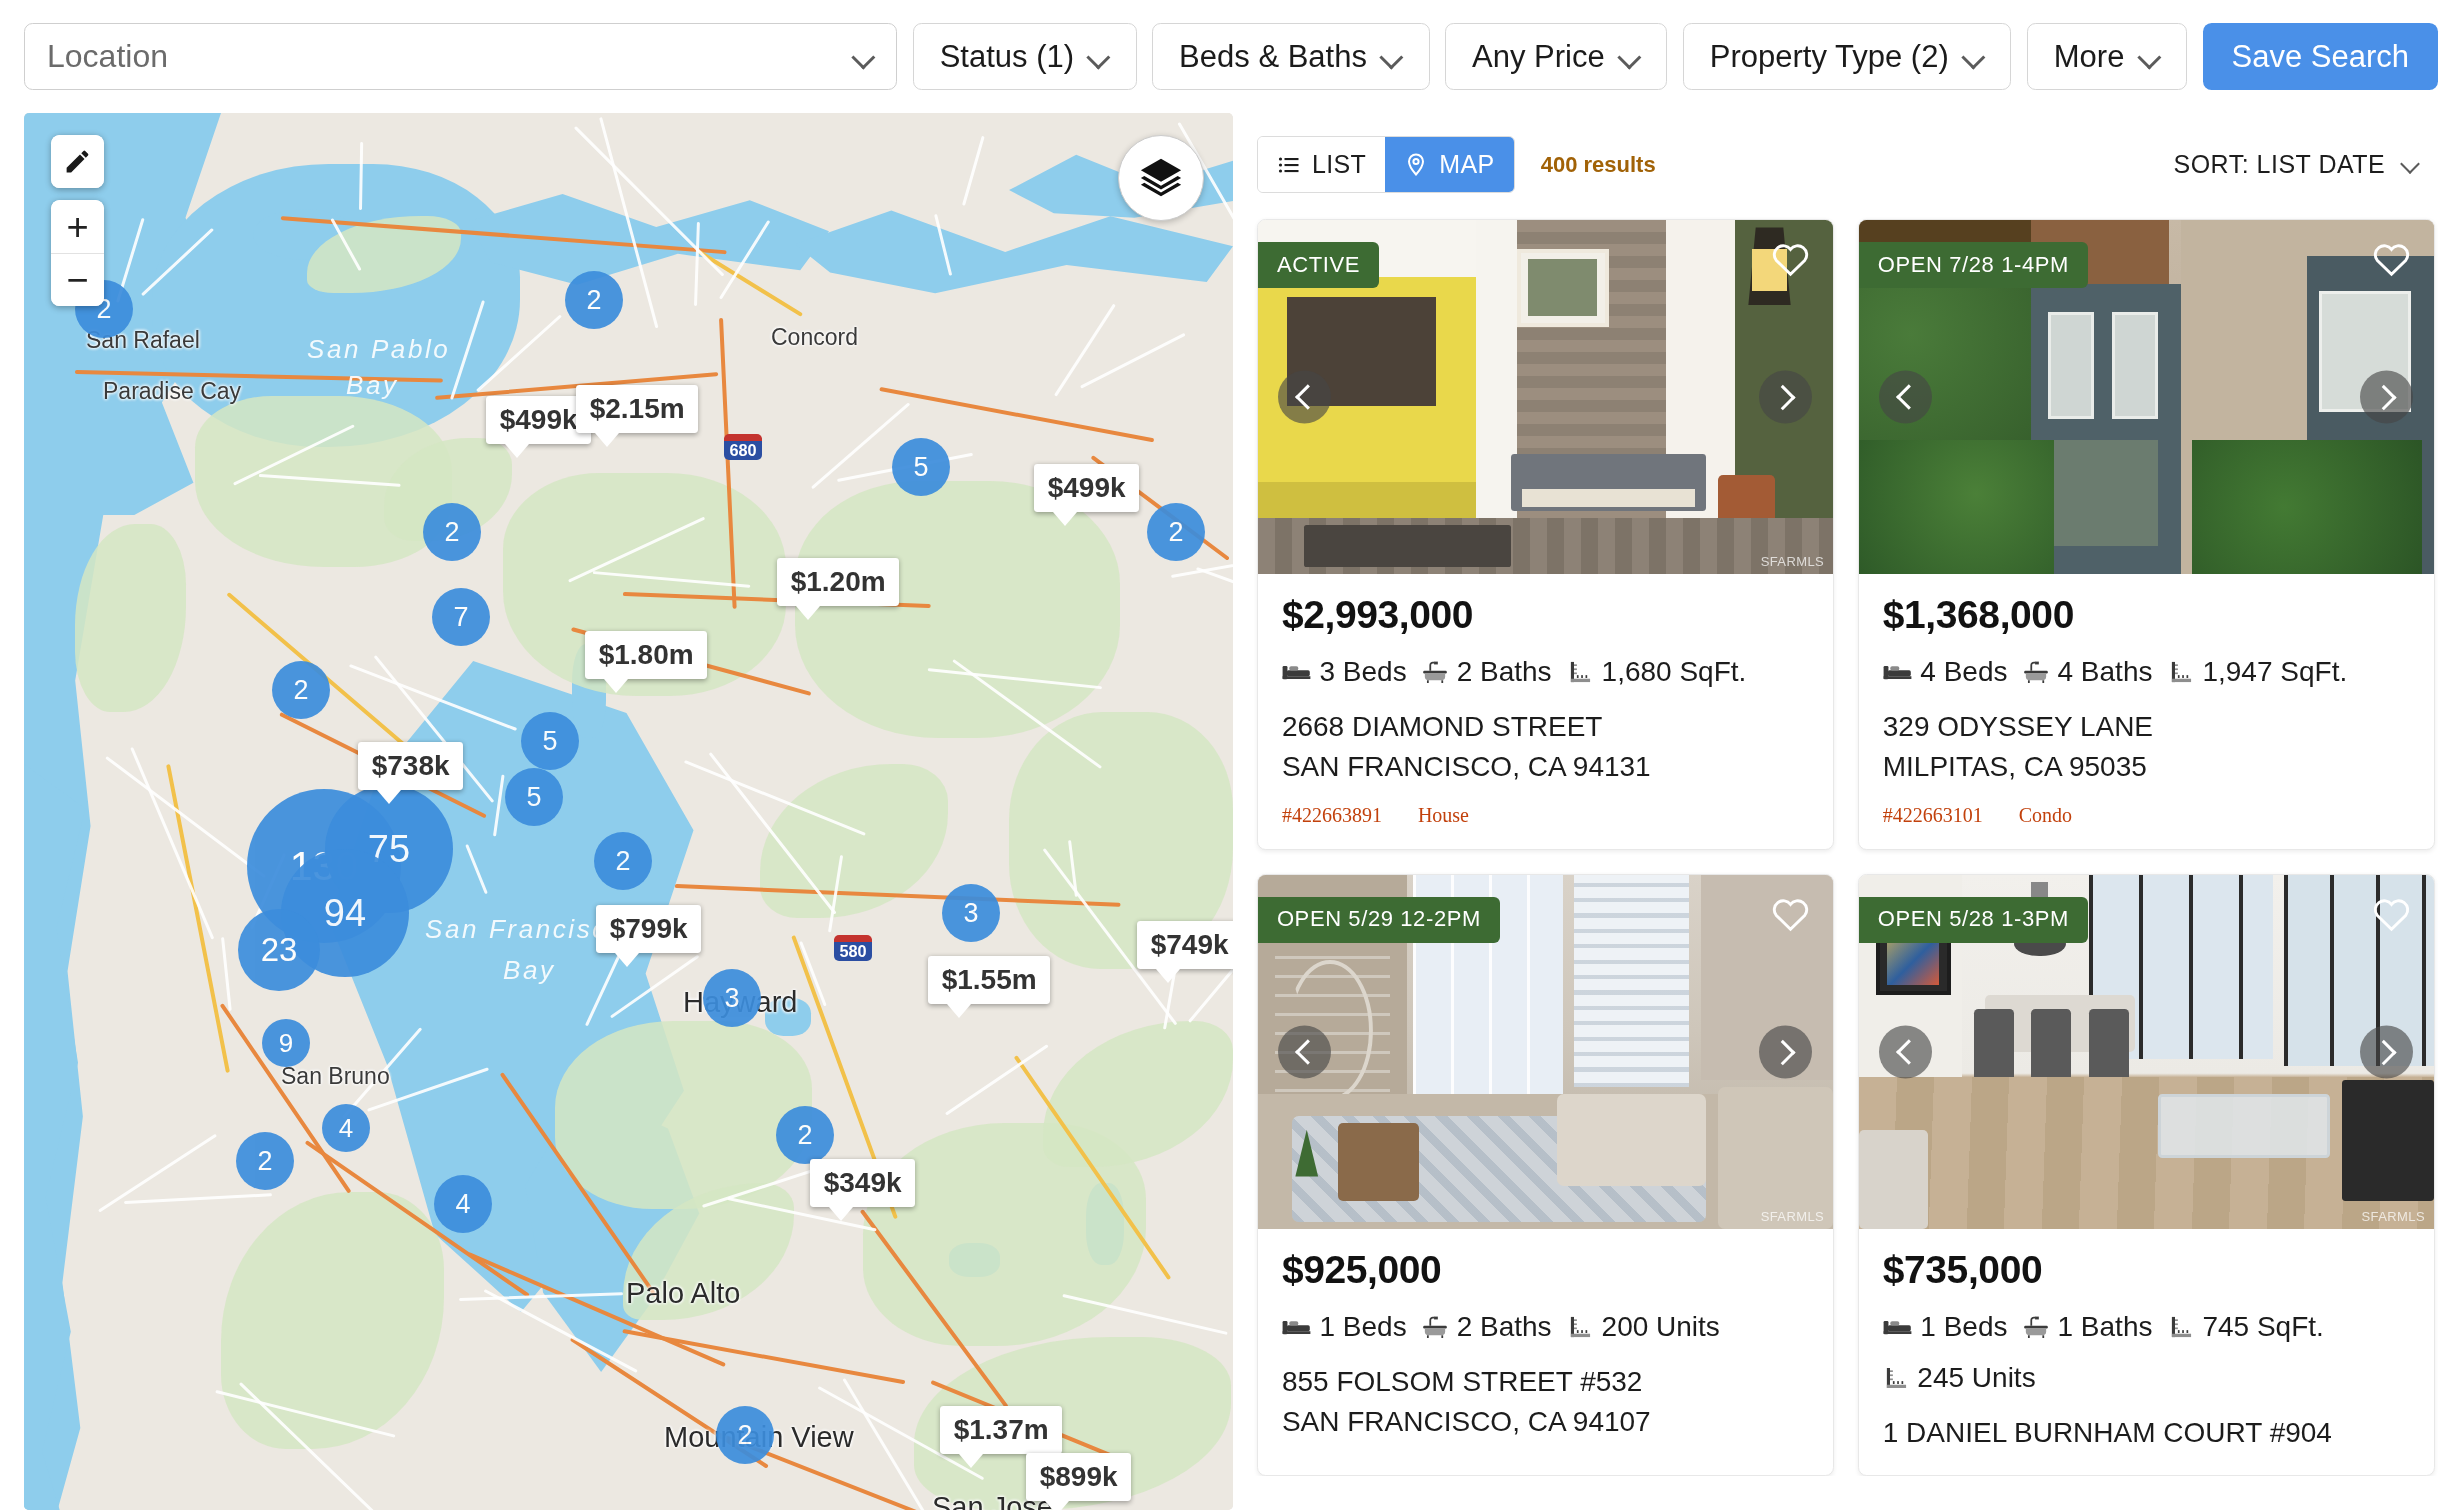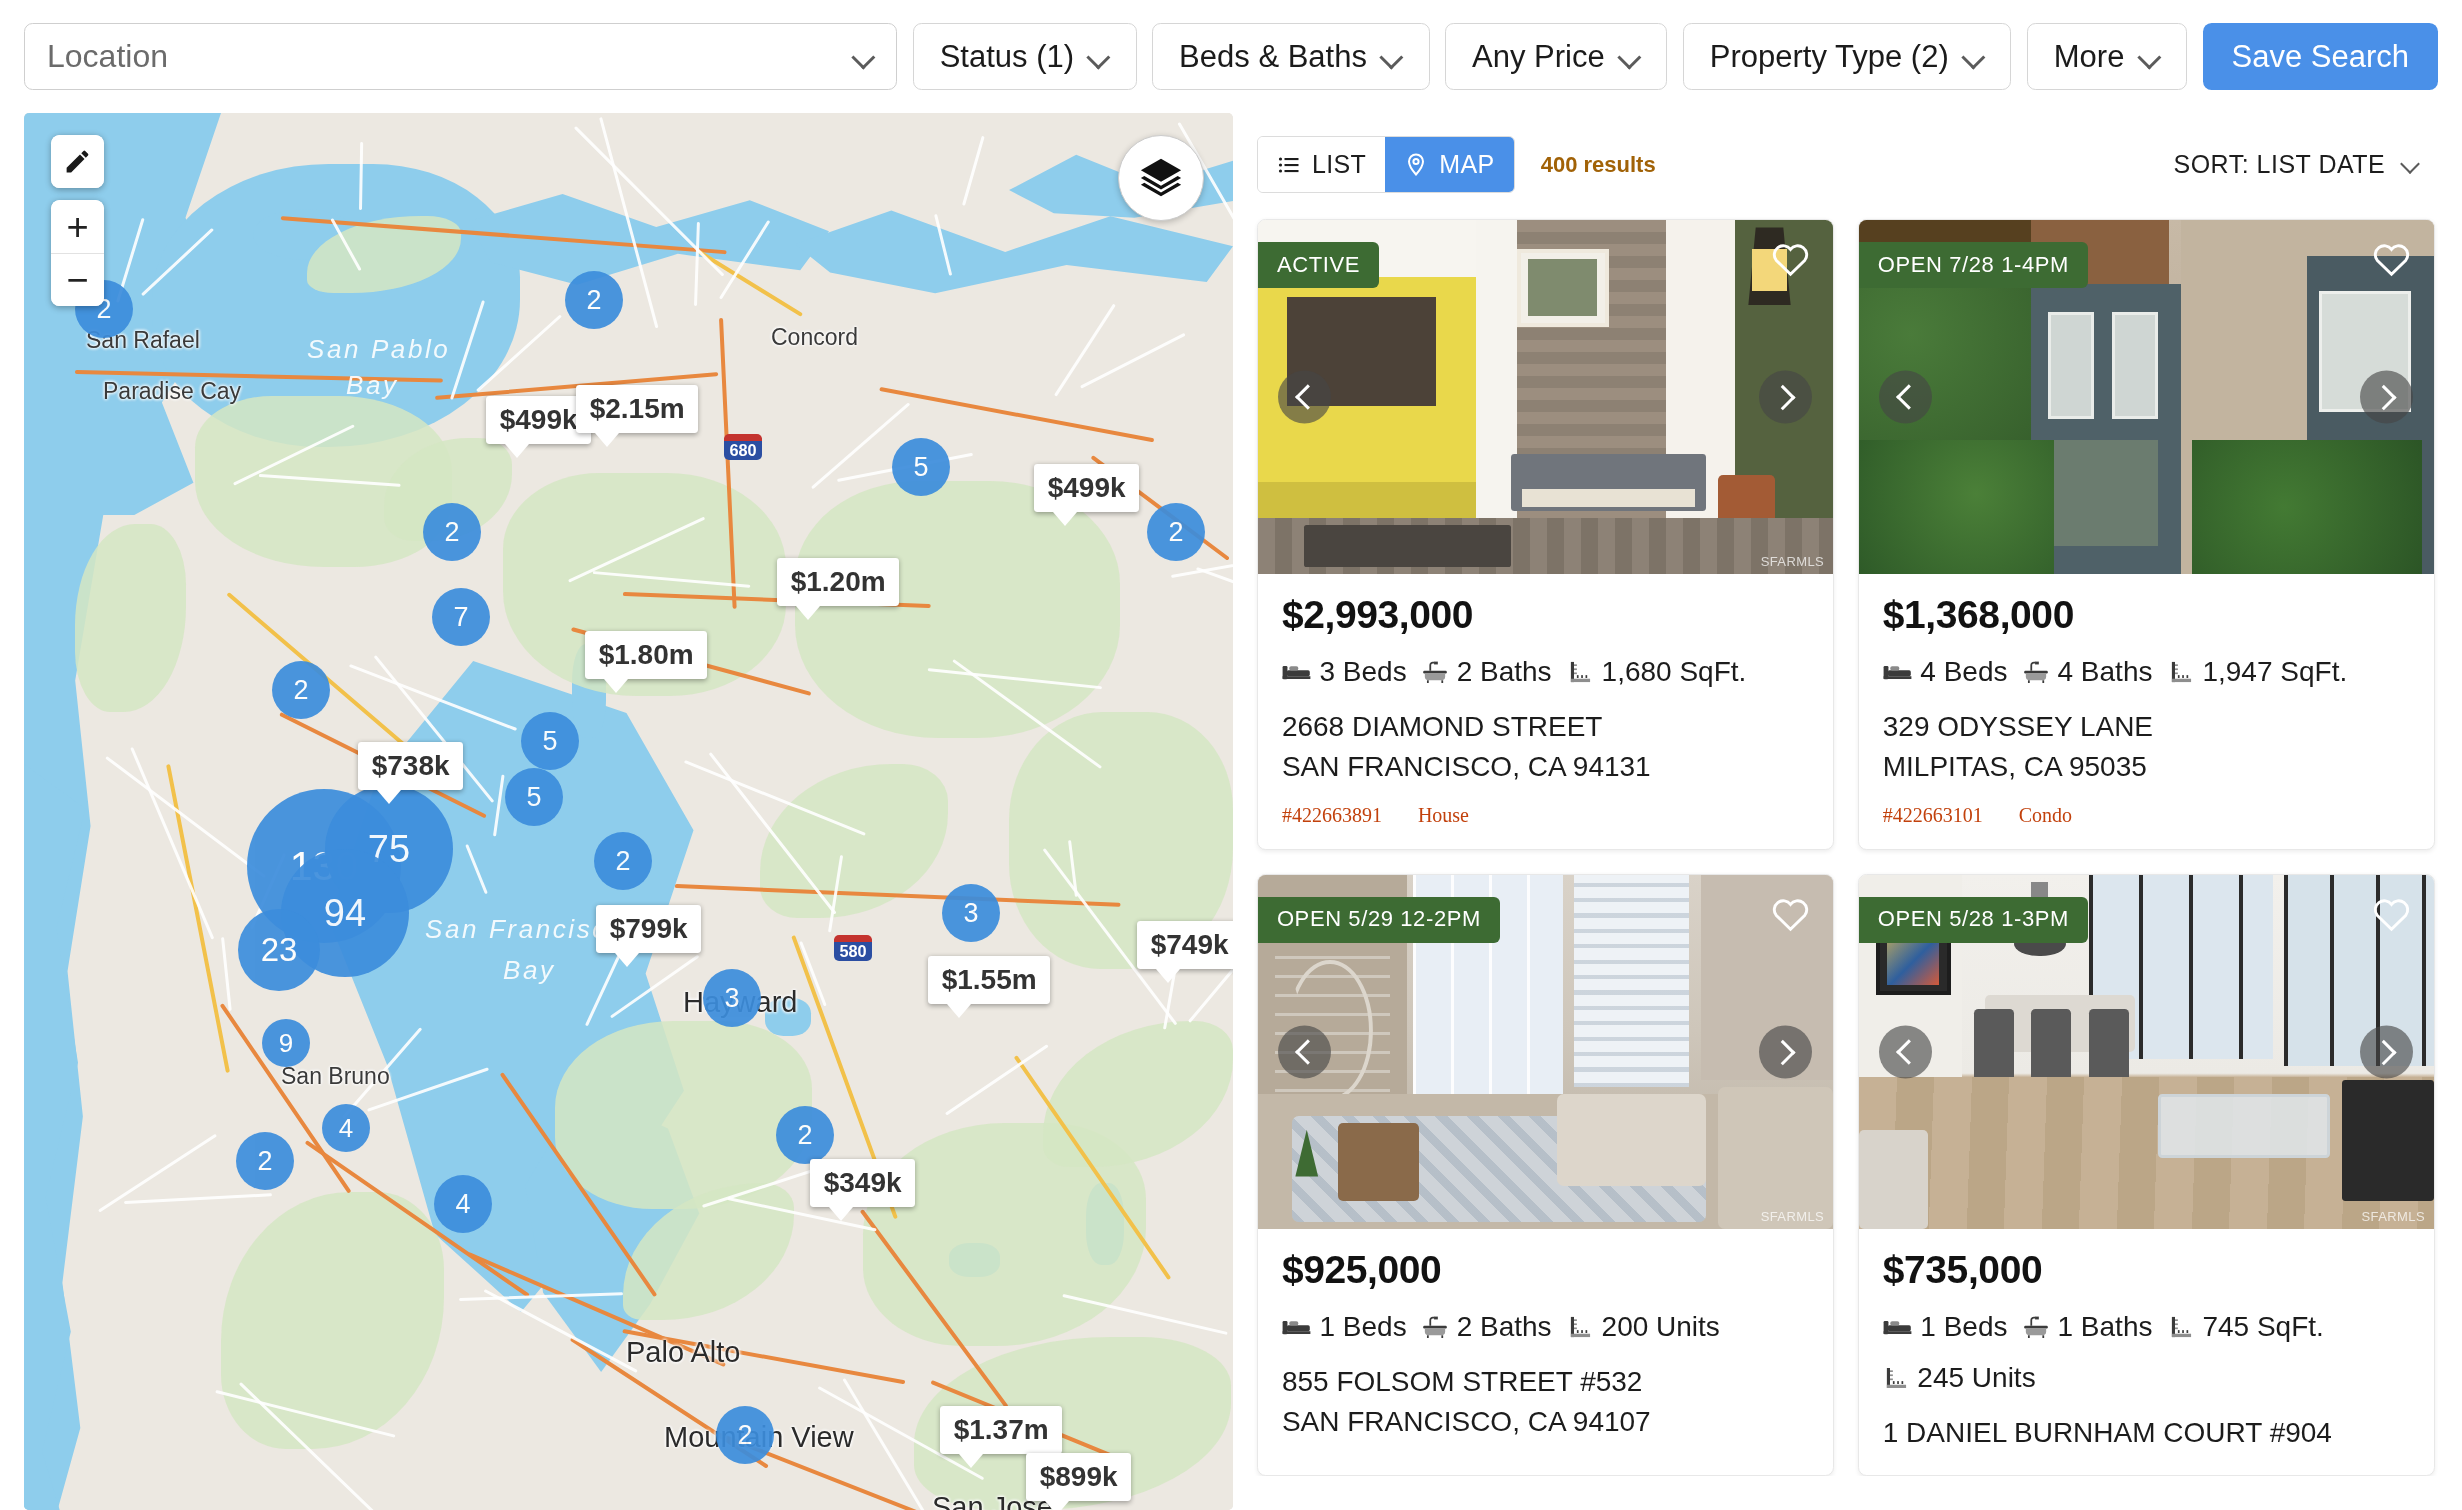--- a/index.html
+++ b/index.html
@@ -525,21 +525,21 @@
         <div class="road white" style="left:309px;top:105px;width:59px;transform:rotate(61deg);opacity:.9;"></div>
         <div class="road white" style="left:426px;top:286px;width:104px;transform:rotate(-72deg);opacity:.9;"></div>
         <div class="road white" style="left:544px;top:467px;width:150px;transform:rotate(-25deg);opacity:.9;"></div>
         <div class="road white" style="left:661px;top:647px;width:195px;transform:rotate(22deg);opacity:.9;"></div>
         <div class="road white" style="left:778px;top:828px;width:69px;transform:rotate(69deg);opacity:.9;"></div>
         <div class="city-label" style="left:62px;top:214px;">San Rafael</div>
         <div class="city-label" style="left:79px;top:265px;">Paradise Cay</div>
         <div class="city-label" style="left:747px;top:211px;">Concord</div>
         <div class="city-label" style="left:257px;top:950px;">San Bruno</div>
         <div class="city-label big" style="left:659px;top:873px;">Hayward</div>
-        <div class="city-label big" style="left:574px;top:1223px;padding-left:28px;">Palo Alto</div>
+        <div class="city-label big" style="left:574px;top:1164px;padding-left:28px;">Palo Alto</div>
         <div class="city-label big" style="left:640px;top:1308px;">Mountain View</div>
         <div class="city-label big" style="left:908px;top:1378px;">San José</div>
         <div class="bay-label" style="left:283px;top:221px;">San Pablo</div>
         <div class="bay-label" style="left:322px;top:257px;">Bay</div>
         <div class="bay-label" style="left:401px;top:801px;">San Francisco</div>
         <div class="bay-label" style="left:479px;top:842px;">Bay</div>
         <div class="shield" style="left:700px;top:321px;">680</div>
         <div class="shield" style="left:810px;top:822px;text-align:center;">580</div>
         <div class="cluster md" style="left:541px;top:158px;">2</div>
         <div class="cluster md" style="left:51px;top:167px;">2</div>

